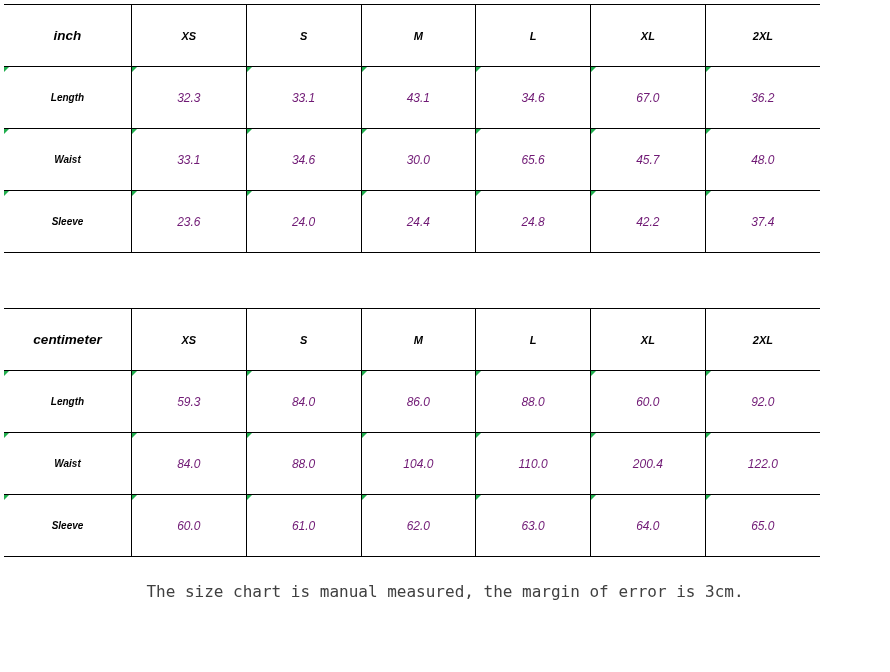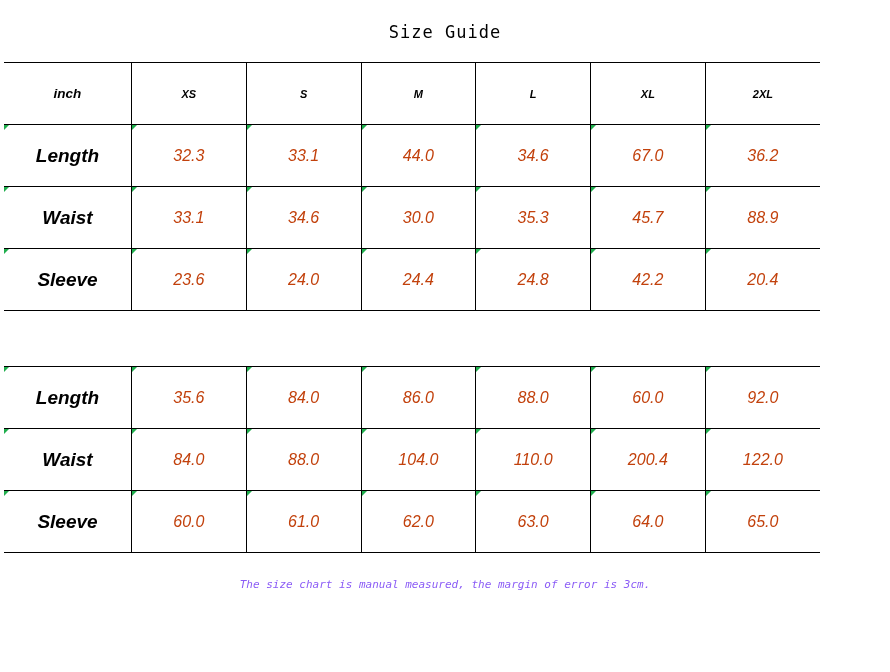--- a/index.html
+++ b/index.html
@@ -44,34 +44,34 @@
     height: 61px;
     text-align: center;
     vertical-align: middle;
     font-size: 13px;
     position: relative;
     padding: 0;
   }
   table.size-table td.label-col {
     width: 127px;
     font-weight: bold;
-    font-size: 19px;
+    font-size: 10px;
   }
   table.size-table td.unit-cell {
     font-weight: bold;
     font-size: 13.5px;
   }
   table.size-table td.size-head {
     font-weight: bold;
     font-size: 11px;
   }
   table.size-table td.value {
     font-weight: normal;
-    font-size: 16px;
-    color: #c2410c;
+    font-size: 12px;
+    color: #701a75;
   }
   
   td.corner::before {
     content: "";
     position: absolute;
     top: 0;
     left: 0;
     width: 0;
     height: 0;
     border-top: 5px solid #1fae4d;
@@ -86,82 +86,89 @@
   }
   .gap {
     height: 47px;
     width: 100%;
     background: #ffffff;
   }
   .footnote {
     width: 100%;
     text-align: center;
     font-family: "DejaVu Sans Mono", monospace;
-    font-size: 11px;
-    color: #8b5cf6;
+    font-size: 16px;
+    color: #404040;
     padding-top: 21px;
     box-sizing: border-box;
-    font-style: italic;
   }
 </style>
 </head>
 <body>
 
 <div class="page">
 
-  <div class="title">Size Guide</div>
 
   <table class="size-table">
     <tbody>
       <tr>
         <td class="label-col unit-cell">inch</td>
         <td class="size-head">XS</td>
         <td class="size-head">S</td>
         <td class="size-head">M</td>
         <td class="size-head">L</td>
         <td class="size-head">XL</td>
         <td class="size-head">2XL</td>
       </tr>
       <tr>
         <td class="label-col corner">Length</td>
         <td class="value corner">32.3</td>
         <td class="value corner">33.1</td>
-        <td class="value corner">44.0</td>
+        <td class="value corner">43.1</td>
         <td class="value corner">34.6</td>
         <td class="value corner">67.0</td>
         <td class="value corner">36.2</td>
       </tr>
       <tr>
         <td class="label-col corner">Waist</td>
         <td class="value corner">33.1</td>
         <td class="value corner">34.6</td>
         <td class="value corner">30.0</td>
-        <td class="value corner">35.3</td>
+        <td class="value corner">65.6</td>
         <td class="value corner">45.7</td>
-        <td class="value corner">88.9</td>
+        <td class="value corner">48.0</td>
       </tr>
       <tr>
         <td class="label-col corner">Sleeve</td>
         <td class="value corner">23.6</td>
         <td class="value corner">24.0</td>
         <td class="value corner">24.4</td>
         <td class="value corner">24.8</td>
         <td class="value corner">42.2</td>
-        <td class="value corner">20.4</td>
+        <td class="value corner">37.4</td>
       </tr>
     </tbody>
   </table>
 
   <div class="gap"></div>
 
   <table class="size-table">
     <tbody>
       <tr>
+        <td class="label-col unit-cell">centimeter</td>
+        <td class="size-head">XS</td>
+        <td class="size-head">S</td>
+        <td class="size-head">M</td>
+        <td class="size-head">L</td>
+        <td class="size-head">XL</td>
+        <td class="size-head">2XL</td>
+      </tr>
+      <tr>
         <td class="label-col corner">Length</td>
-        <td class="value corner">35.6</td>
+        <td class="value corner">59.3</td>
         <td class="value corner">84.0</td>
         <td class="value corner">86.0</td>
         <td class="value corner">88.0</td>
         <td class="value corner">60.0</td>
         <td class="value corner">92.0</td>
       </tr>
       <tr>
         <td class="label-col corner">Waist</td>
         <td class="value corner">84.0</td>
         <td class="value corner">88.0</td>

